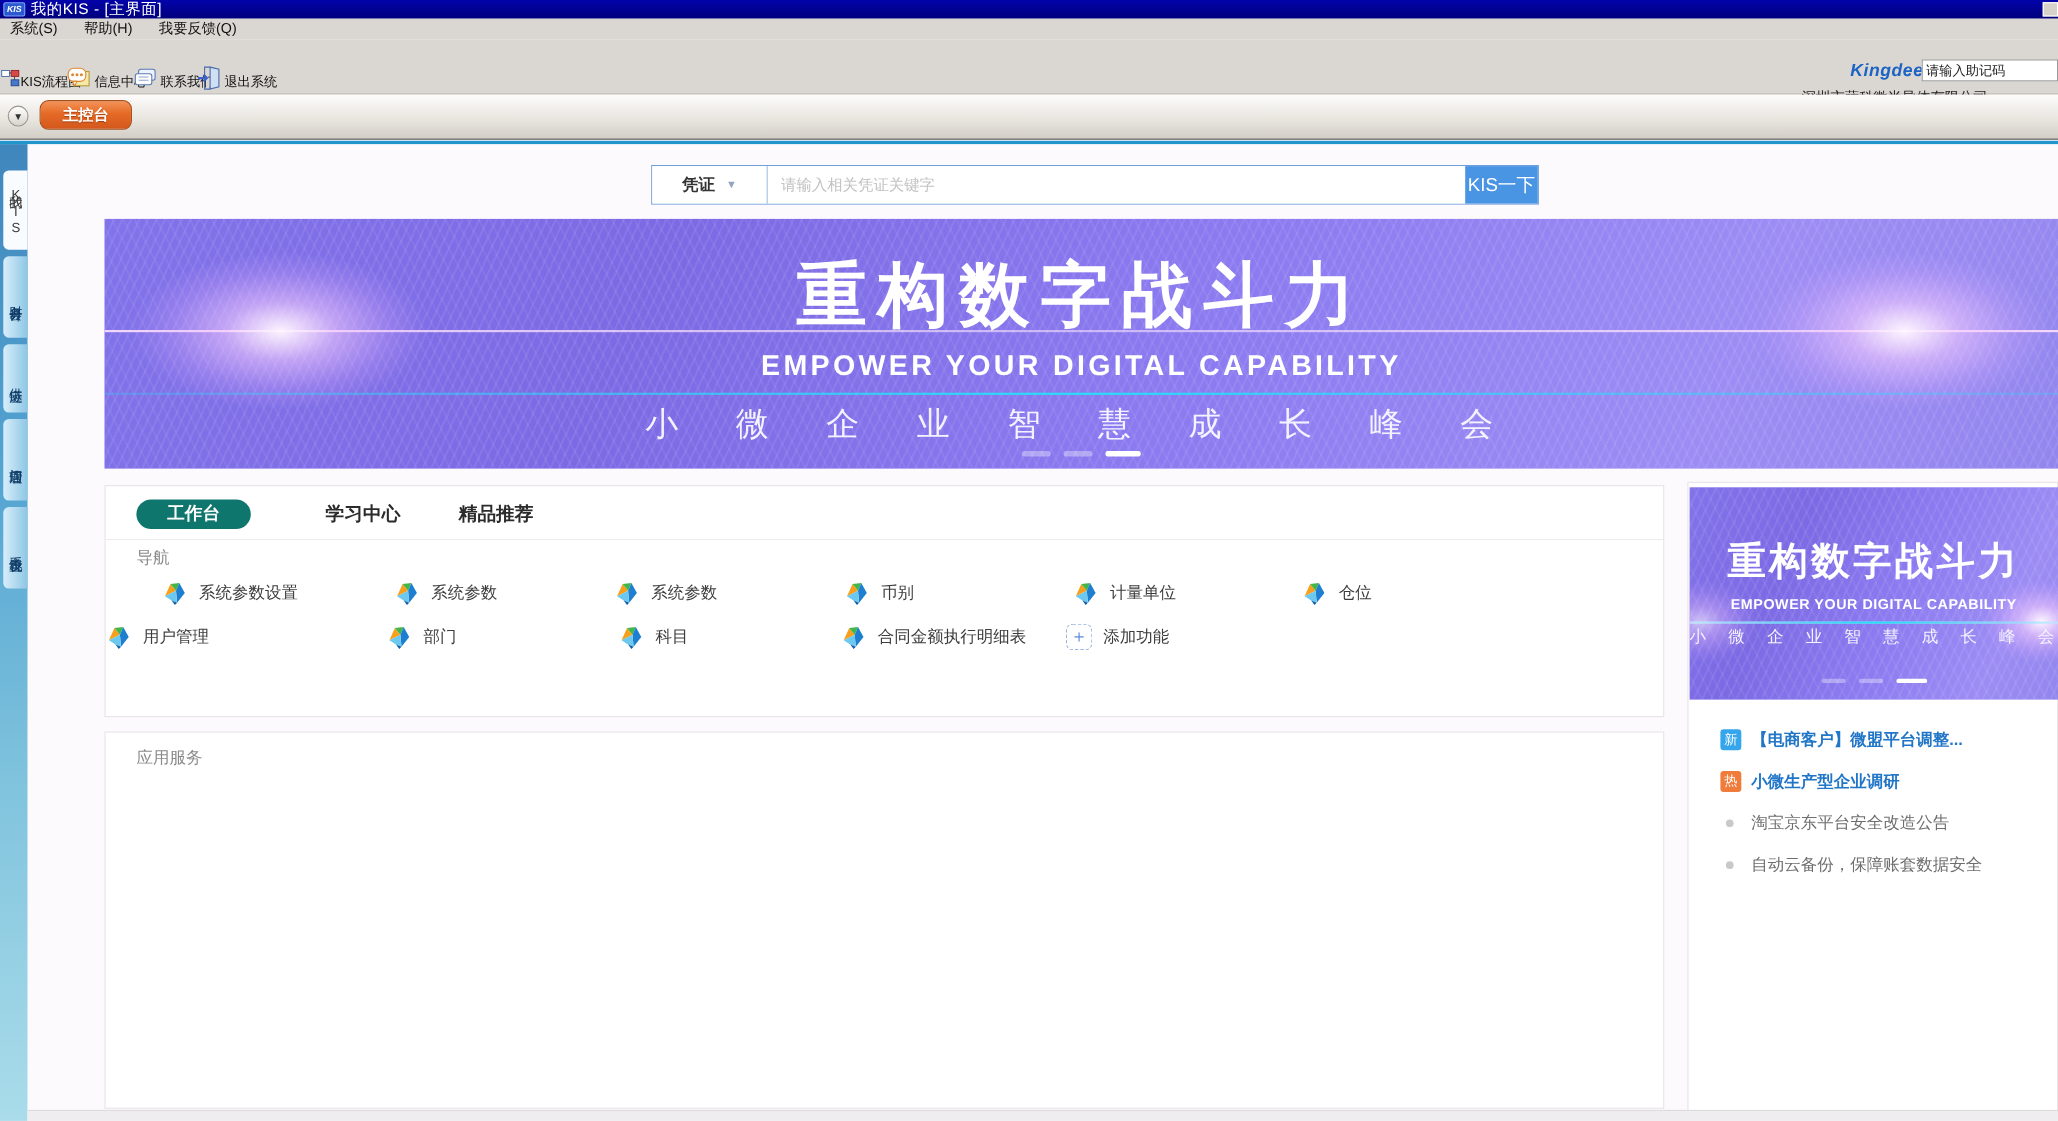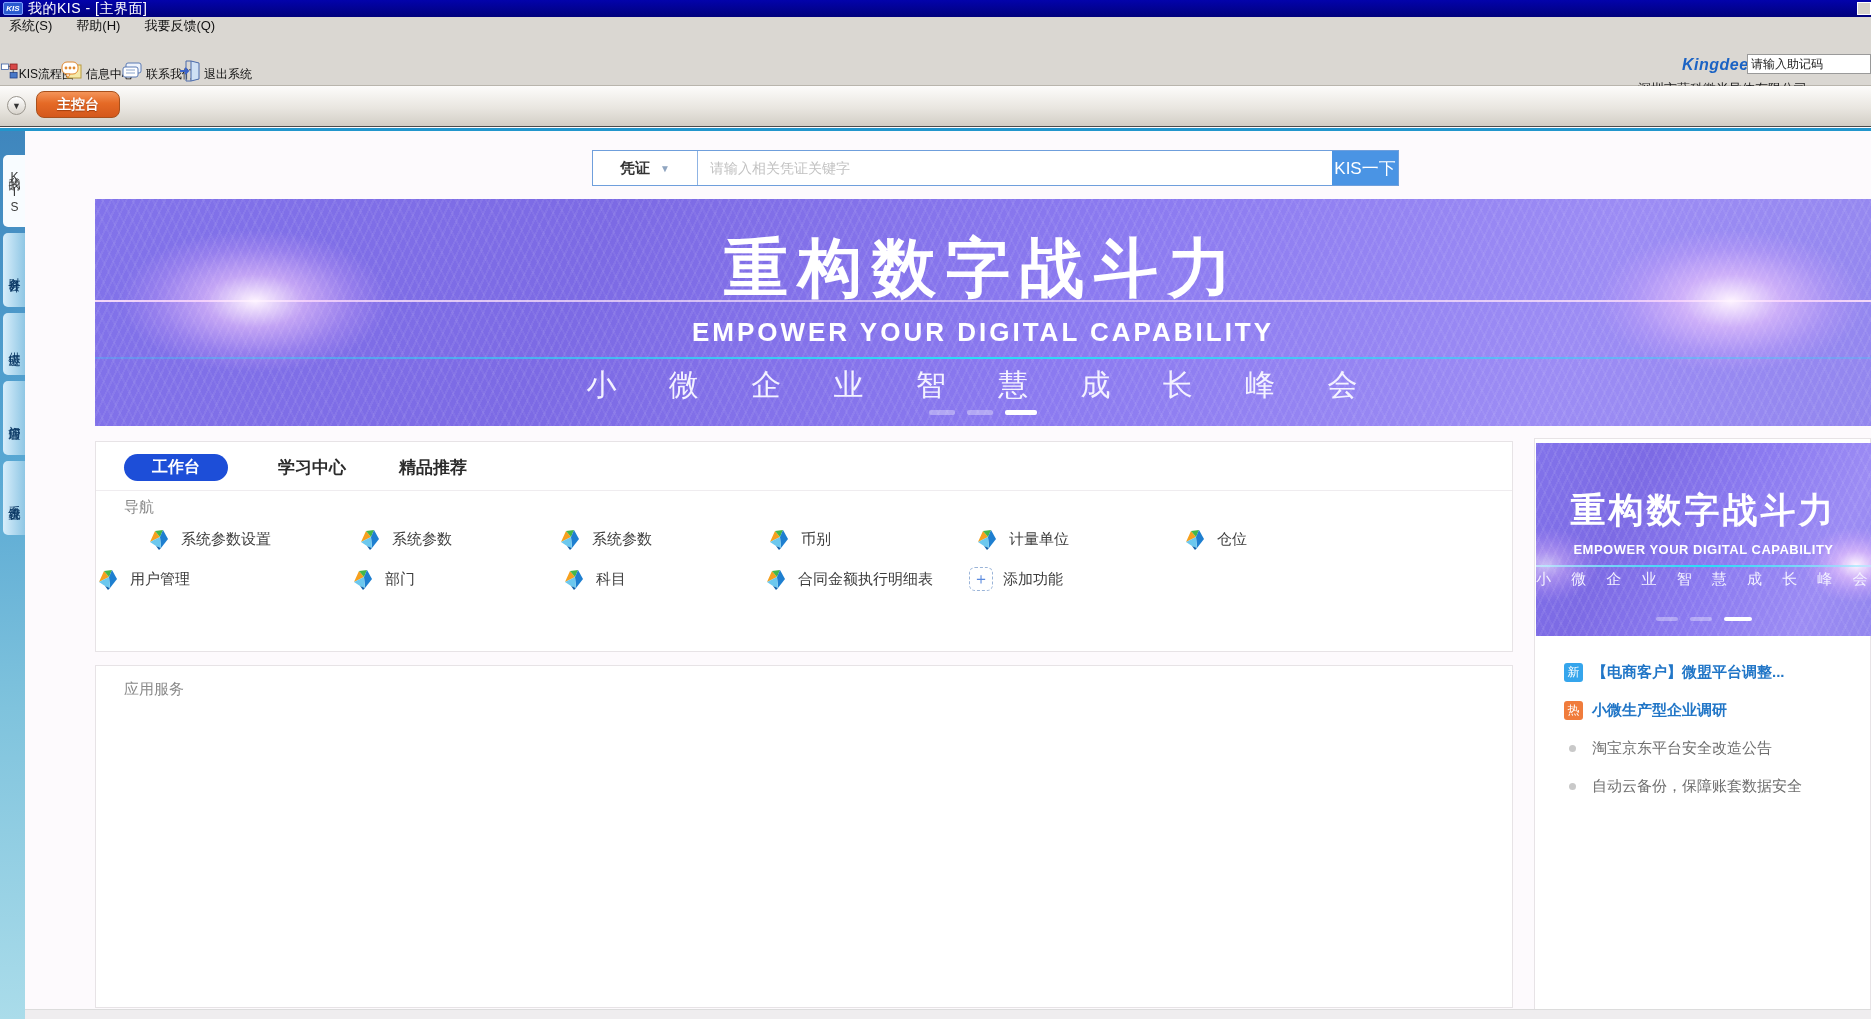--- a/index.html
+++ b/index.html
@@ -109,23 +109,23 @@
   .banner-mini .dots i.on { width:28px; }
 
   
   .card { position:absolute; background:#fff; border:1px solid #e7e3e6; }
   .card-workspace { left:95px; top:441px; width:1418px; height:211px; }
   .card-services { left:95px; top:665px; width:1418px; height:343px; }
   .section-label { position:absolute; left:28px; font-size:15px; color:#8a8a8a; }
 
   .ws-tabs { position:absolute; left:0; top:10px; width:100%; height:30px; display:flex; align-items:center; }
   .ws-tab { font-size:17px; font-weight:bold; color:#2b2b2b; cursor:pointer; }
-  .ws-tab.pill { margin-left:28px; width:104px; height:27px; border-radius:14px; background:#1d4ed8; color:#fff;
+  .ws-tab.pill { margin-left:28px; width:104px; height:27px; border-radius:14px; background:#0f766e; color:#fff;
     display:flex; align-items:center; justify-content:center; font-size:16px; }
-  .ws-tab.t2 { margin-left:50px;text-align:right; } .ws-tab.t3 { margin-left:53px; }
+  .ws-tab.t2 { margin-left:68px;text-align:right; } .ws-tab.t3 { margin-left:53px; }
   .ws-divider { position:absolute; left:0; top:48px; width:100%; height:1px; background:#efecef; }
   .card-workspace .section-label { top:56px; }
 
   .nav-row { position:absolute; left:0; width:100%; height:26px; }
   .nav-row1 { top:85px; } .nav-row2 { top:125px; }
   .nav-item { position:absolute; display:flex; align-items:center; gap:10px; font-size:15px; color:#3d3d3d; cursor:pointer; white-space:nowrap; }
   .nav-row1 .nav-item:nth-of-type(1){left:51px;} .nav-row1 .nav-item:nth-of-type(2){left:262px;}
   .nav-row1 .nav-item:nth-of-type(3){left:462px;} .nav-row1 .nav-item:nth-of-type(4){left:671px;}
   .nav-row1 .nav-item:nth-of-type(5){left:879px;} .nav-row1 .nav-item:nth-of-type(6){left:1087px;}
   .nav-row2 .nav-item:nth-of-type(1){left:53px;} .nav-row2 .nav-item:nth-of-type(2){left:255px;}

